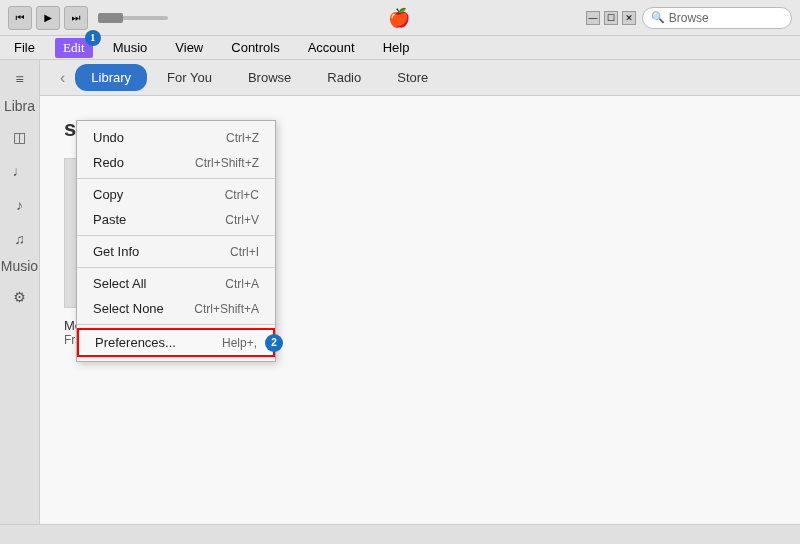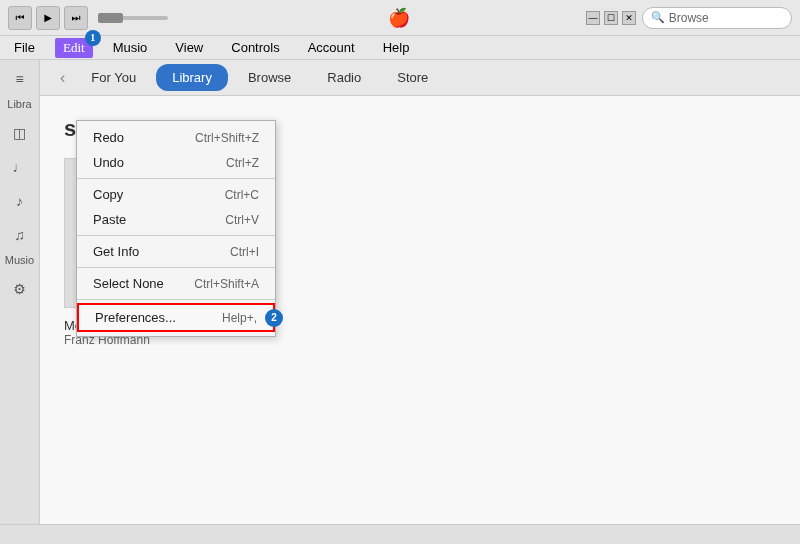--- a/index.html
+++ b/index.html
@@ -163,21 +163,21 @@
       display: flex;
       align-items: center;
       justify-content: center;
       margin-bottom: 4px;
       cursor: pointer;
       border-radius: 3px;
       font-size: 14px;
       color: #555;
     }
     .sidebar-label {
-      font-size: 11px;
+      font-size: 14px;
       color: #555;
       text-align: center;
       margin-bottom: 8px;
     }
 
     
     .content {
       flex: 1;
       background: #f8f8f8;
       overflow: hidden;
@@ -347,22 +347,22 @@
     <div class="sidebar-icon">♪</div>
     <div class="sidebar-icon">♫</div>
     <div class="sidebar-label">Musio</div>
     <div class="sidebar-icon">⚙</div>
   </div>
 
   <div class="content">
 
     <div class="nav-tabs">
       <span class="nav-back">‹</span>
+      <div class="tab active">Library</div>
       <div class="tab">For You</div>
-      <div class="tab active">Library</div>
       <div class="tab">Browse</div>
       <div class="tab">Radio</div>
       <div class="tab">Store</div>
     </div>
 
     <div class="content-body">
       <div class="section-title">st 3 Months</div>
 
       <div>
         <div class="album-art">
@@ -370,42 +370,46 @@
         </div>
         <div class="album-info-title">Mozart's Youth</div>
         <div class="album-info-artist">Franz Hoffmann</div>
       </div>
     </div>
 
     <div class="dropdown-overlay">
 
       <div class="dropdown-menu">
         <div class="dd-item">
+          <span>Undo</span>
+          <span class="dd-shortcut">Ctrl+Z</span>
+        </div>
+        <div class="dd-item">
           <span>Redo</span>
           <span class="dd-shortcut">Ctrl+Shift+Z</span>
         </div>
-        <div class="dd-item">
-          <span>Undo</span>
-          <span class="dd-shortcut">Ctrl+Z</span>
-        </div>
         <div class="dd-separator"></div>
         <div class="dd-item">
           <span>Copy</span>
           <span class="dd-shortcut">Ctrl+C</span>
         </div>
         <div class="dd-item">
           <span>Paste</span>
           <span class="dd-shortcut">Ctrl+V</span>
         </div>
         <div class="dd-separator"></div>
         <div class="dd-item">
           <span>Get Info</span>
           <span class="dd-shortcut">Ctrl+I</span>
         </div>
         <div class="dd-separator"></div>
+        <div class="dd-item">
+          <span>Select All</span>
+          <span class="dd-shortcut">Ctrl+A</span>
+        </div>
         <div class="dd-item">
           <span>Select None</span>
           <span class="dd-shortcut">Ctrl+Shift+A</span>
         </div>
         <div class="dd-separator"></div>
         <div class="dd-item preferences-item" style="position:relative; border:2px solid red; background:#f8f8f8;gap:44px;">
           <span>Preferences...</span>
           <span class="dd-shortcut">Help+,</span>
           <div class="circle-badge" style="position:absolute;right:-10px;top:50%;transform:translateY(-50%);width:18px;height:18px;font-size:10px;">2</div>
         </div>

